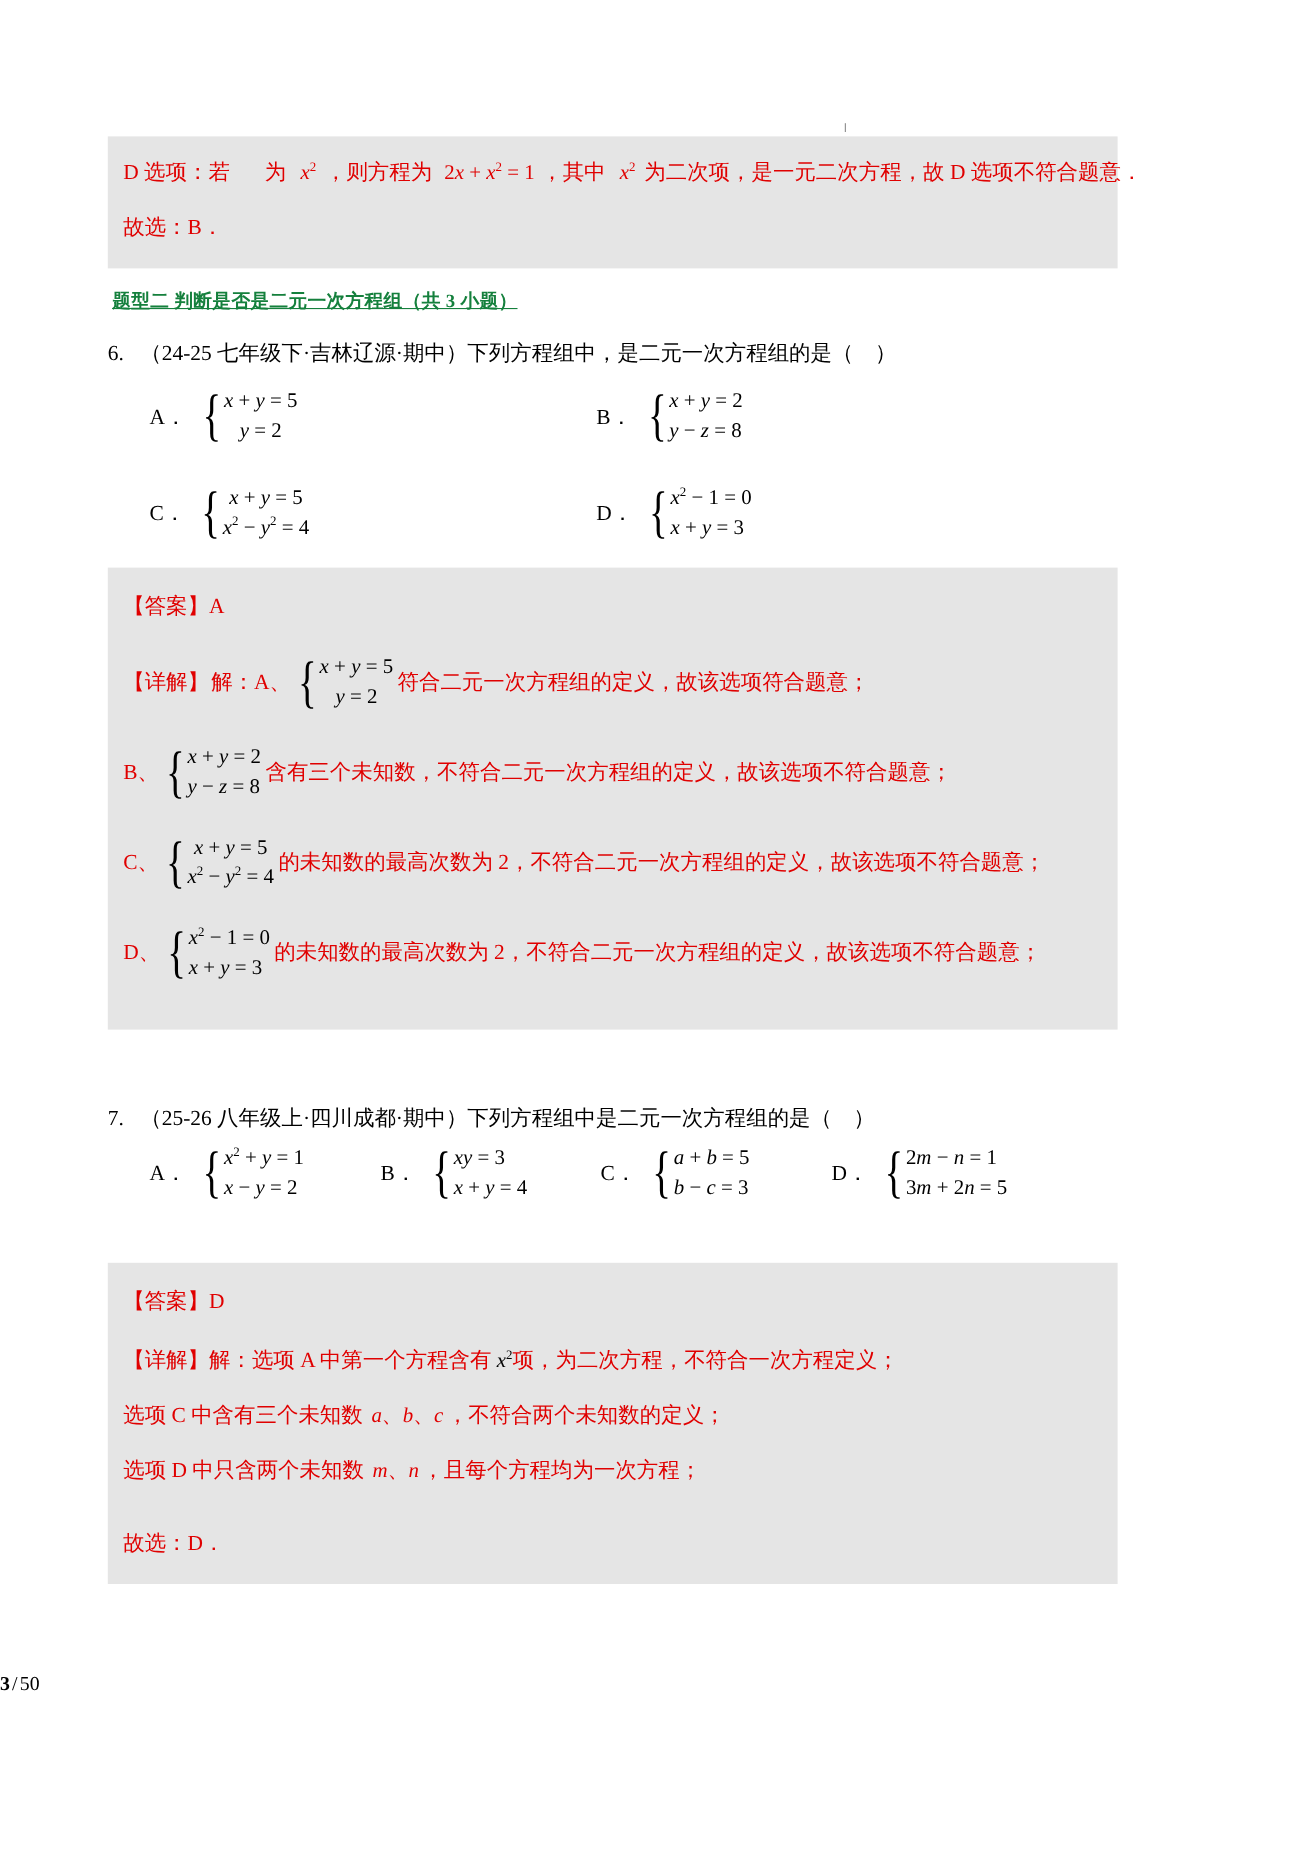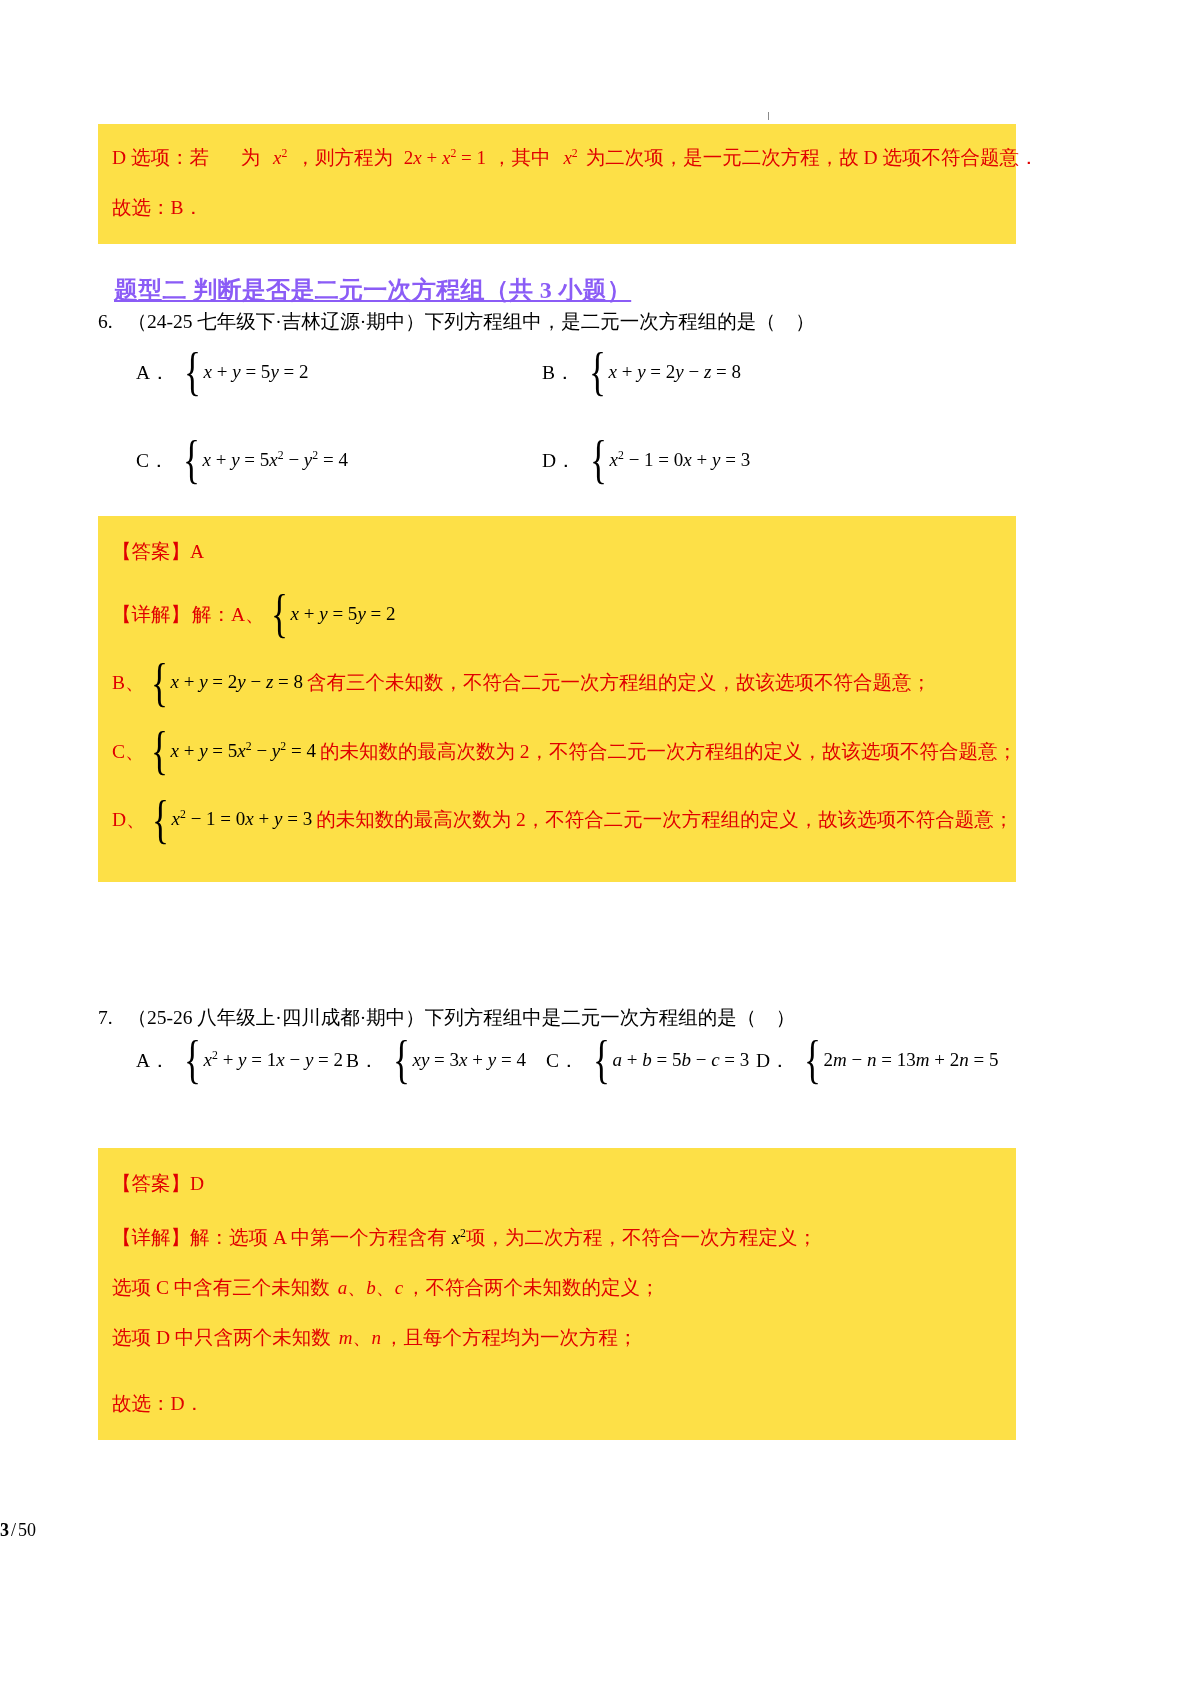--- a/index.html
+++ b/index.html
@@ -24,21 +24,21 @@
   }
   .content {
     position: absolute;
     left: 98px;
     top: 0;
     width: 918px;
   }
 
   
   .shade {
-    background: #fde047;
+    background: #e5e5e5;
     padding: 14px 14px 16px 14px;
     box-sizing: border-box;
     width: 918px;
   }
   .red {
     color: #e00000;
   }
 
   
   .line {
@@ -49,27 +49,27 @@
 
   .qline {
     font-size: 19.5px;
     line-height: 1.8;
     margin: 0;
     white-space: nowrap;
   }
 
   
   .section-head {
-    color: #8b5cf6;
+    color: #15803d;
     font-weight: bold;
-    font-size: 24px;
+    font-size: 17px;
     text-decoration: underline;
     display: inline-block;
     letter-spacing: 0.3px;
-    margin: 16px;
+    margin: 4px;
   }
 
   
   .math {
     font-family: "Liberation Serif", "DejaVu Serif", serif;
     font-size: 19px;
     white-space: nowrap;
   }
   .math i, .mi {
     font-style: italic;
@@ -94,21 +94,21 @@
     font-weight: 300;
     line-height: 0.78;
     font-family: "Liberation Serif", "DejaVu Serif", serif;
     transform: scaleX(0.68);
     transform-origin: center;
     margin-right: -3px;
     margin-left: 0;
   }
   .sys .rows {
     display: inline-flex;
-    flex-direction: row;
+    flex-direction: column;
     justify-content: center;
     padding-left: 2px;
   }
   .sys .rows > span {
     display: block;
     white-space: nowrap;
     line-height: 1.42;
     font-size: 19px;
   }
   .sys .rows > span.ctr { text-align: center; }
@@ -253,20 +253,21 @@
       <div class="inline-exp red" style="margin-bottom:28px;">
         <span class="pre">【详解】</span>
           <span class="pre">解：A、</span>
         <span class="sys math" style="color:#000;">
           <span class="brace">{</span>
           <span class="rows">
             <span><i>x</i> + <i>y</i> = 5</span>
             <span class="ctr"><i>y</i> = 2</span>
           </span>
         </span>
+        <span class="post">符合二元一次方程组的定义，故该选项符合题意；</span>
       </div>
 
       <div class="inline-exp red" style="margin-bottom:28px;">
         <span class="pre">B、</span>
         <span class="sys math" style="color:#000;">
           <span class="brace">{</span>
           <span class="rows">
             <span><i>x</i> + <i>y</i> = 2</span>
             <span><i>y</i> − <i>z</i> = 8</span>
           </span>

